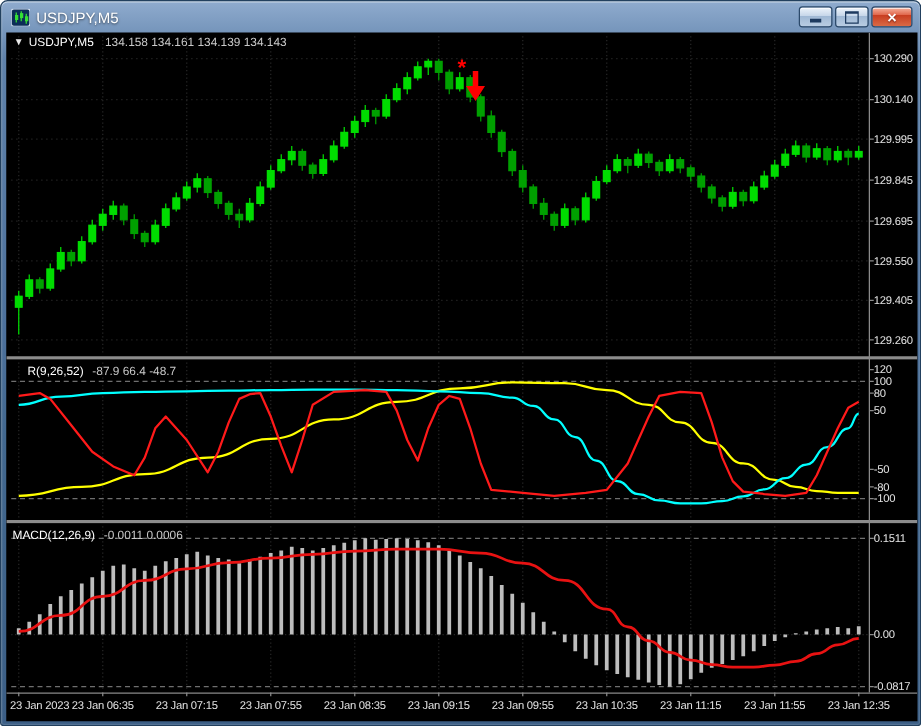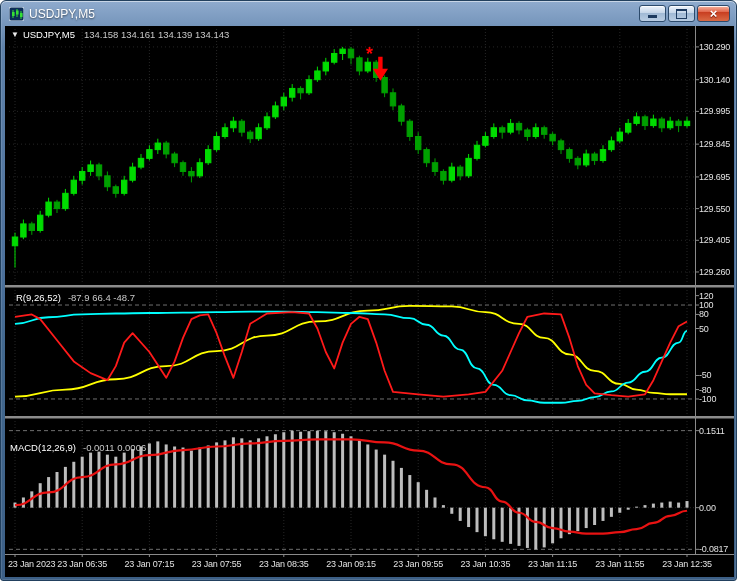--- a/index.html
+++ b/index.html
@@ -19,22 +19,22 @@
   .glyph-restore{width:9px;height:7px;border:1px solid #1d3a5f;border-top-width:2px;}
   .glyph-close{color:#ffffff;font-size:13px;font-weight:bold;line-height:13px;text-shadow:0 1px 1px rgba(90,15,5,.8);}
   .client{position:absolute;left:4px;top:25px;width:729px;height:551px;background:#000000;overflow:hidden;}
   svg{display:block;}
   svg text{font-family:"Liberation Sans",sans-serif;}
   .hdr{position:absolute;font-size:9.5px;color:#ffffff;white-space:nowrap;letter-spacing:0;}
   .hdr .vals{color:#c9c9c9;margin-left:7px;margin-top:32px;}
   .hdr .sym{margin-right:2px;}
   .dd{font-size:8px;color:#e8e8e8;margin-right:4px;vertical-align:1px;cursor:default;}
   .main-hdr{left:6px;top:3px;}
-  .wpr-hdr{left:11px;top:266px;}
-  .macd-hdr{left:5px;top:416px;}
+  .wpr-hdr{left:17px;top:266px;}
+  .macd-hdr{left:5px;top:397px;}
 </style>
 </head>
 <body>
 
 <div class="window">
   <div class="titlebar">
     <span class="win-icon">
       <svg width="15" height="14">
         <rect x="0" y="0" width="15" height="14" rx="2" fill="#0b2d57" stroke="#d7e4f2" stroke-width="1"></rect>
         <line x1="4" y1="3" x2="4" y2="11" stroke="#35e035" stroke-width="1"></line>

